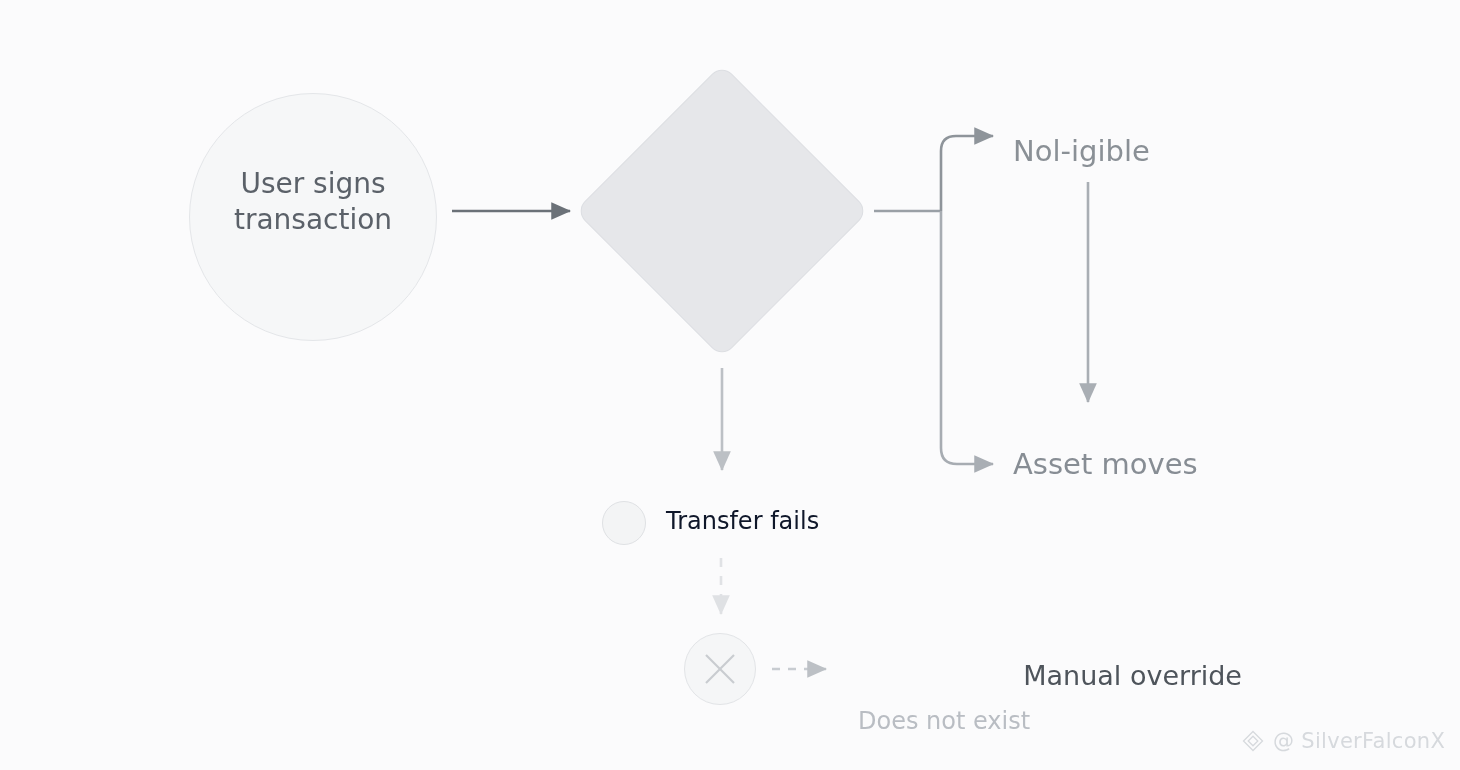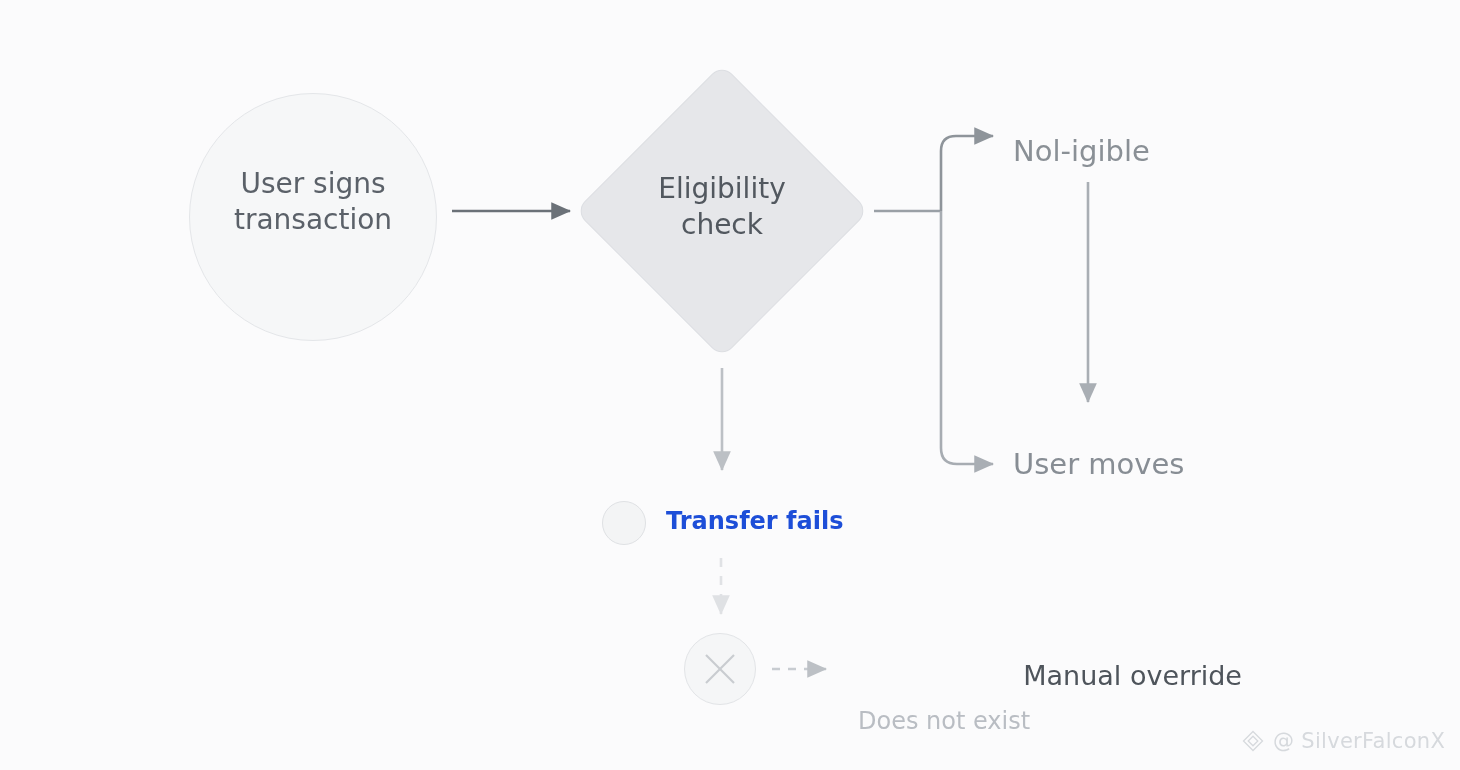--- a/index.html
+++ b/index.html
@@ -101,22 +101,21 @@
     background: #f3f4f5;
     border: 1.3px solid #dfe1e4;
     box-sizing: border-box;
   }
   #transfer-fails-label {
     left: 666px;
     top: 506px;
     width: 330px;
     text-align: left;
     font-size: 24px;
-    color: #1d4ed8;
-    font-weight: bold;
+    color: #0f172a;
   }
 
   
   #override-node {
     position: absolute;
     left: 684px;
     top: 633px;
     width: 72px;
     height: 72px;
     border-radius: 50%;
@@ -195,25 +194,23 @@
     <line x1="721" y1="558" x2="721" y2="614" stroke="#e0e2e5" stroke-width="2.6" stroke-dasharray="9 9" marker-end="url(#arw-faint)"></line>
 
     <line x1="772" y1="669" x2="826" y2="669" stroke="#c8ccd1" stroke-width="2.6" stroke-dasharray="8 8" marker-end="url(#arw-pale)"></line>
   </svg>
 
   <div id="start-node"></div>
   <div id="start-node-label" class="node-label">User signs
 transaction</div>
 
   <div id="decision-node"></div>
-  <div id="decision-node-label" class="node-label">Eligibility
-check</div>
 
   <div id="not-eligible-label" class="node-label">Nol-igible</div>
-  <div id="asset-moves-label" class="node-label">User moves</div>
+  <div id="asset-moves-label" class="node-label">Asset moves</div>
 
   <div id="transfer-fails-node"></div>
   <div id="transfer-fails-label" class="node-label">Transfer fails</div>
 
   <div id="override-node">
     <svg width="70" height="70" viewBox="0 0 70 70">
       <line x1="21" y1="21" x2="49" y2="49" stroke="#c9ccd0" stroke-width="2.2"></line>
       <line x1="49" y1="21" x2="21" y2="49" stroke="#c9ccd0" stroke-width="2.2"></line>
     </svg>
   </div>

